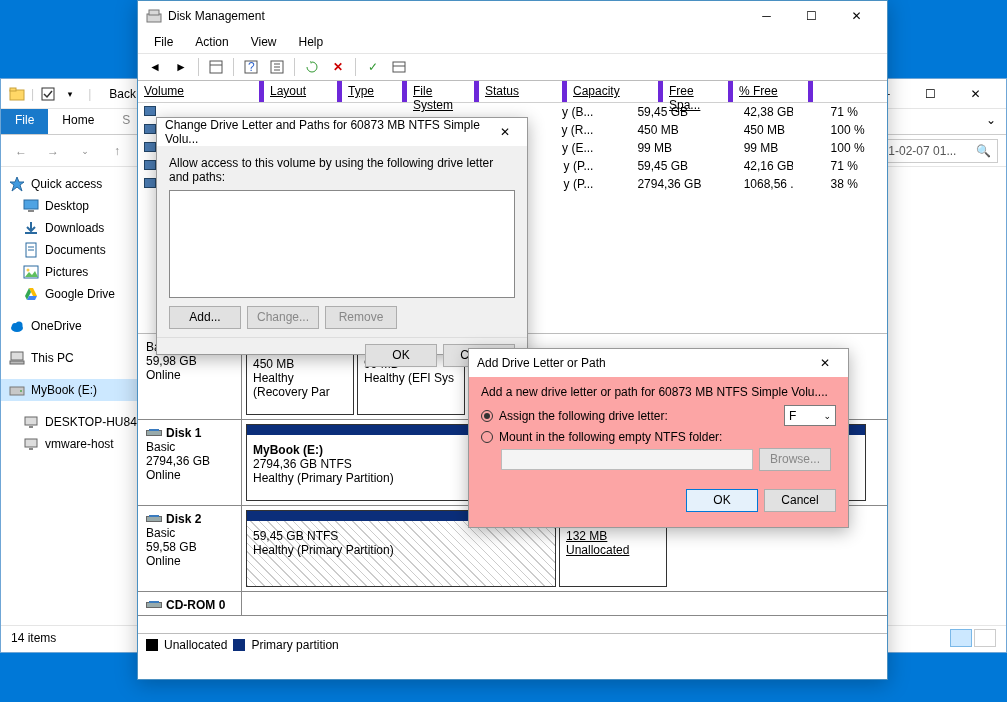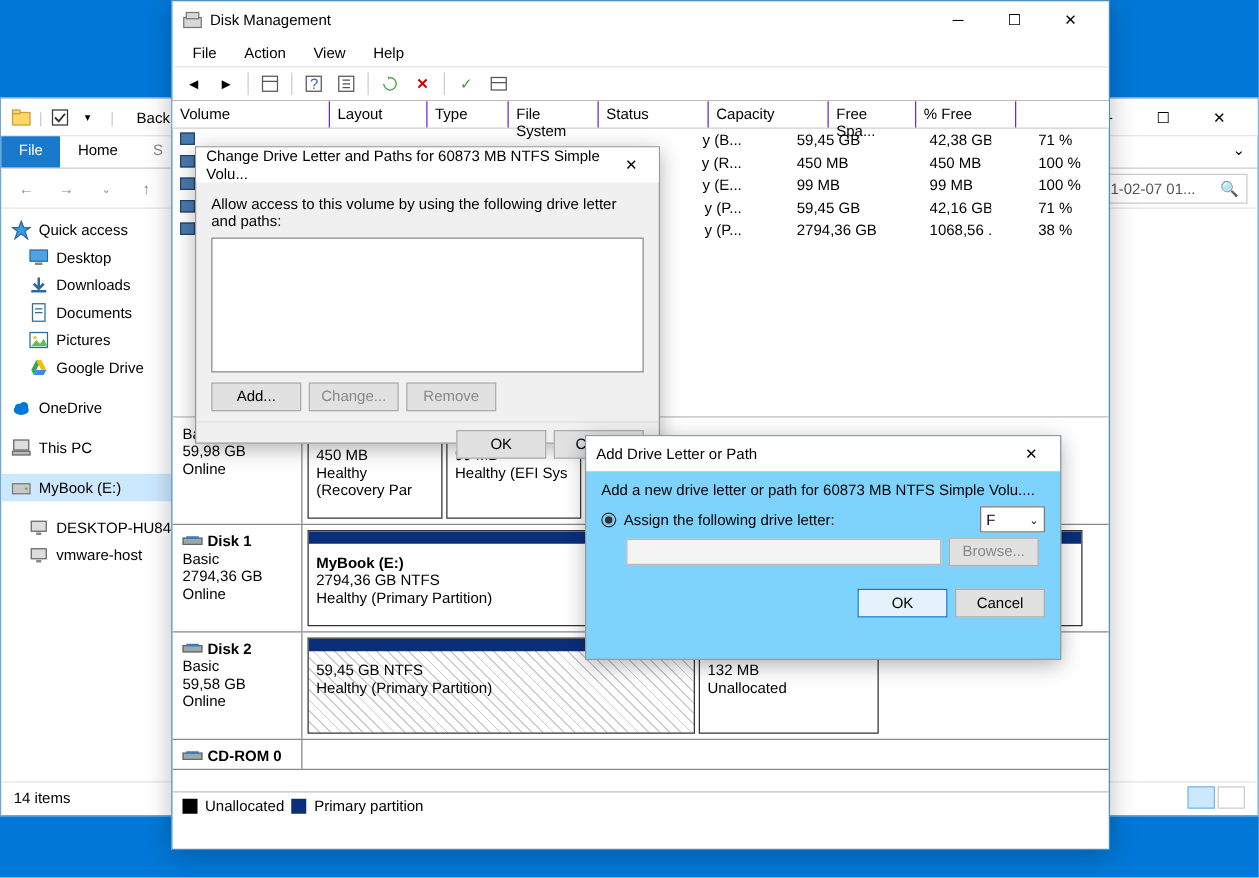--- a/index.html
+++ b/index.html
@@ -35,21 +35,21 @@
 .diskmgmt { position: absolute; left: 137px; top: 0; width: 751px; height: 680px; background: #fff; border: 1px solid #4a90c2; box-shadow: 0 4px 20px rgba(0,0,0,0.25); }
 .dm-titlebar { height: 30px; display: flex; align-items: center; padding: 0 8px; }
 .dm-titlebar .win-controls { margin-left: auto; display: flex; }
 .dm-menubar { height: 22px; display: flex; gap: 2px; padding: 0 6px; align-items: center; }
 .dm-menu { padding: 2px 10px; }
 .dm-toolbar { height: 28px; border-top: 1px solid #e5e5e5; border-bottom: 1px solid #bcbcbc; display: flex; align-items: center; gap: 4px; padding: 0 6px; }
 .tb-btn { width: 22px; height: 22px; display: flex; align-items: center; justify-content: center; border: 1px solid transparent; }
 .tb-sep { width: 1px; height: 18px; background: #ccc; margin: 0 2px; }
 .dm-table { border-bottom: 1px solid #bcbcbc; }
 .dm-header-row { display: flex; background: #fff; border-bottom: 1px solid #d0d0d0; height: 22px; }
-.dm-th { border-right: 1px solid #6d28d9; padding: 3px 6px; font-weight: normal; }
+.dm-th { border-right: 5px solid #6d28d9; padding: 3px 6px; font-weight: normal; text-decoration: underline; }
 .dm-row { display: flex; height: 18px; align-items: center; gap: 32px; }
 .dm-td { padding: 1px 6px; overflow: hidden; white-space: nowrap; }
 .c-vol{width:126px}.c-lay{width:78px}.c-typ{width:65px}.c-fs{width:72px}.c-stat{width:88px}.c-cap{width:96px}.c-free{width:70px}.c-pct{width:80px}
 .vol-icon { width: 12px; height: 10px; background: #4a7ab0; display: inline-block; margin-right: 4px; border: 1px solid #246; }
 .dm-disks { padding: 0; height: 300px; overflow-y: auto; border-bottom: 1px solid #bcbcbc; }
 .disk-row { display: flex; height: 86px; border-bottom: 1px solid #888; }
 .disk-label { width: 104px; border-right: 1px solid #888; padding: 6px 8px; }
 .disk-label .dname { font-weight: bold; }
 .disk-parts { flex: 1; display: flex; padding: 4px; gap: 3px; }
 .part { border: 1px solid #333; padding: 6px 6px; position: relative; overflow: hidden; }
@@ -68,21 +68,21 @@
 .dlg-title .x { margin-left: auto; width: 30px; text-align: center; }
 .dlg1 .msg { padding: 10px 12px 6px; }
 .dlg1 .listbox { margin: 0 12px; height: 108px; background: #fff; border: 1px solid #888; }
 .dlg1 .btn-row { display: flex; gap: 6px; padding: 8px 12px; }
 .btn { min-width: 72px; height: 23px; border: 1px solid #adadad; background: #e1e1e1; text-align: center; line-height: 21px; }
 .btn:disabled, .btn.disabled { color: #888; }
 .btn.primary { border: 1px solid #0078d7; background: #e5f1fb; }
 .dlg1 .ok-row { display: flex; gap: 6px; justify-content: flex-end; padding: 6px 12px 10px; border-top: 1px solid #ddd; }
 
 
-.dlg2 { position: absolute; left: 468px; top: 348px; width: 381px; height: 180px; background: #7dd3fc; border: 1px solid #999; box-shadow: 0 4px 16px rgba(0,0,0,0.3); }
+.dlg2 { position: absolute; left: 468px; top: 348px; width: 381px; height: 180px; background: #fca5a5; border: 1px solid #999; box-shadow: 0 4px 16px rgba(0,0,0,0.3); }
 .dlg2 .body { padding: 8px 12px; }
 .dlg2 .opt { display: flex; align-items: center; gap: 6px; margin: 4px 0; }
 .dlg2 .sel { width: 52px; height: 21px; border: 1px solid #7a7a7a; background: #fff; margin-left: auto; display: flex; align-items: center; justify-content: space-between; padding: 0 4px; }
 .dlg2 .path-input { width: 252px; height: 21px; border: 1px solid #bbb; background: #f4f4f4; margin-left: 20px; }
 .dlg2 .ok-row { display: flex; gap: 6px; justify-content: flex-end; padding: 10px 12px; }
 .radio { width: 12px; height: 12px; border: 1px solid #333; border-radius: 50%; display: inline-flex; align-items: center; justify-content: center; }
 .radio.checked::after { content: ""; width: 6px; height: 6px; background: #333; border-radius: 50%; }
 
 svg { display: block; }
 </style>
@@ -419,21 +419,21 @@
           </div>
         </div>
       </div>
       <div class="disk-row">
         <div class="disk-label"><span class="drive-icon"></span><span class="dname">Disk 2</span><br>Basic<br>59,58 GB<br>Online</div>
         <div class="disk-parts">
           <div class="part hatch" style="width: 310px;">
             <div class="stripe"></div>
             <div class="part-content">59,45 GB NTFS<br>Healthy (Primary Partition)</div>
           </div>
-          <div class="part black" style="width: 144px;">
+          <div class="part black" style="width: 108px; text-decoration: underline;">
             <div class="stripe"></div>
             <div class="part-content">132 MB<br>Unallocated</div>
           </div>
         </div>
       </div>
       <div class="disk-row" style="height: 24px;">
         <div class="disk-label"><span class="drive-icon"></span><span class="dname">CD-ROM 0</span><br></div>
         <div class="disk-parts"></div>
       </div>
     </div>
@@ -471,20 +471,24 @@
   <div class="body">
     <div style="margin-bottom:6px">Add a new drive letter or path for 60873 MB NTFS Simple Volu....</div>
     <div class="opt">
       <span class="radio checked"></span>
       <span>Assign the following drive letter:</span>
       <div class="sel">
         <span>F</span>
         <span style="font-size:9px">⌄</span>
       </div>
     </div>
+    <div class="opt">
+      <span class="radio"></span>
+      <span>Mount in the following empty NTFS folder:</span>
+    </div>
     <div style="display:flex;align-items:center;gap:6px">
       <div class="path-input"></div>
       <div class="btn disabled">Browse...</div>
     </div>
   </div>
   <div class="ok-row">
     <div class="btn primary">OK</div>
     <div class="btn">Cancel</div>
   </div>
 </div>

